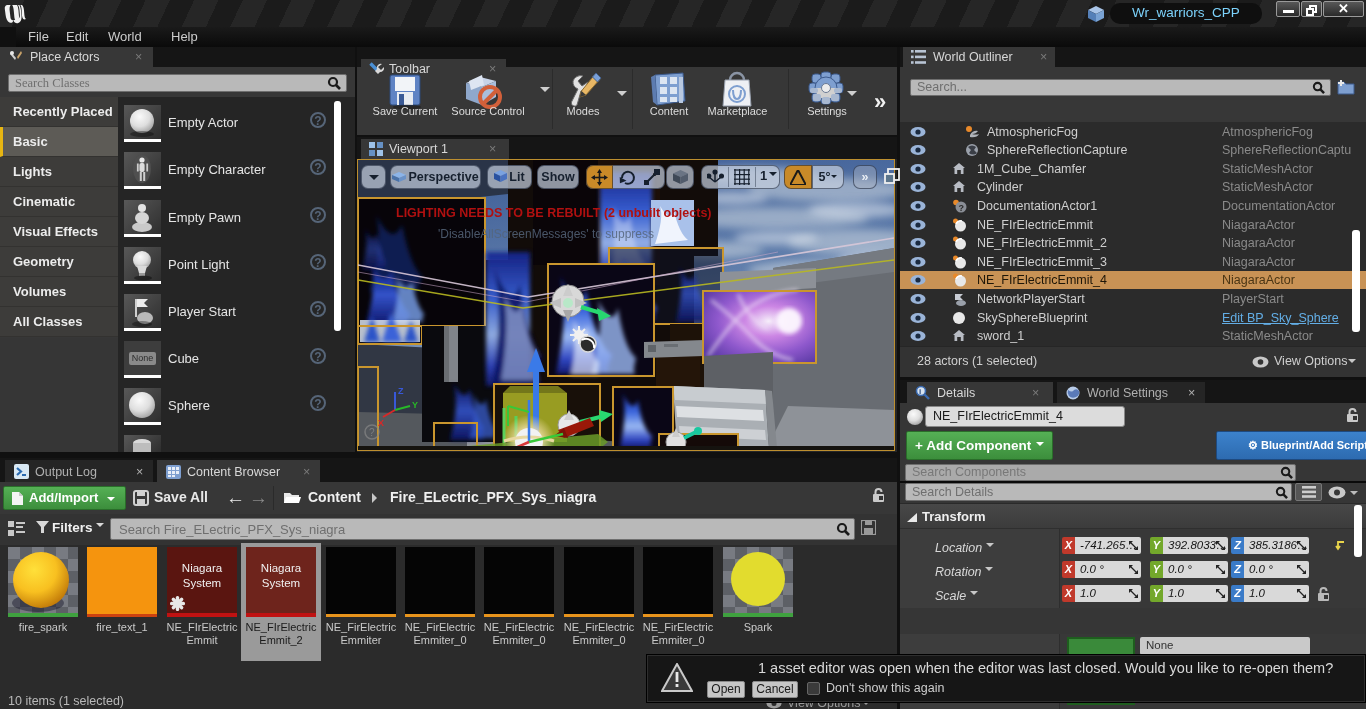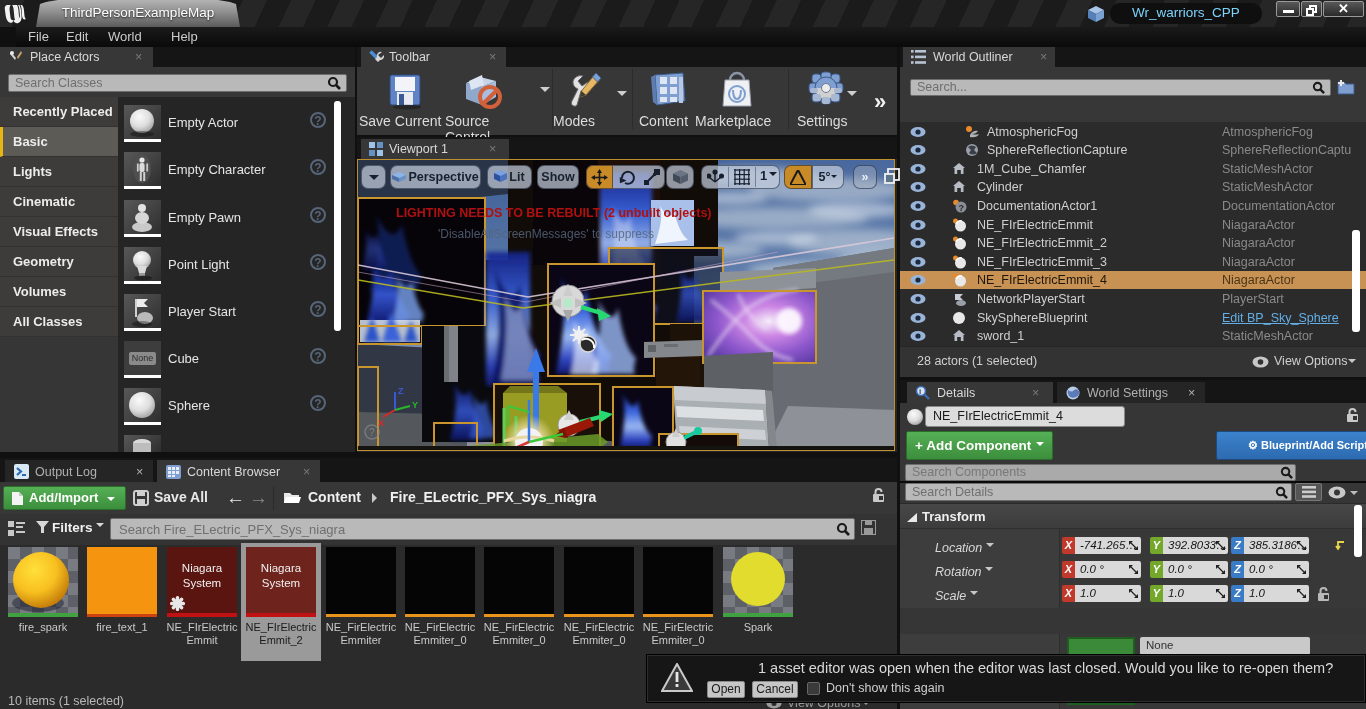--- a/index.html
+++ b/index.html
@@ -36,21 +36,21 @@
   .catsel { background:#5d5b56; border-left:3px solid #e8b612; padding-left:10px; }
   #itemcol { position:absolute; left:118px; top:50px; width:237px; height:355px; background:#252525; }
   .item { position:absolute; left:0; width:237px; height:47px; }
   .thumb { position:absolute; left:6px; top:0; width:37px; height:37px;
     background:linear-gradient(135deg,#585858,#2e2e2e); border-bottom:3px solid #fff; }
   .ilabel { position:absolute; left:50px; top:10px; color:#e5e5e5; font-size:13px; }
   .qmark { position:absolute; left:192px; top:7px; width:16px; height:16px; border:2px solid #566578;
     border-radius:50%; color:#566578; font-size:12px; font-weight:bold; text-align:center; line-height:14px; }
   
   #toolbarpanel { left:357px; top:47px; width:540px; height:88px; background:#373737; }
-  .tbarlabel { position:absolute; top:66px; color:#dcdcdc; font-size:14px; }
+  .tbarlabel { position:absolute; top:58px; color:#dcdcdc; font-size:11px; text-align:center; }
   .tbarsep { position:absolute; top:22px; width:1px; height:60px; background:#2b2b2b; }
   
   #viewportpanel { left:357px; top:137px; width:540px; height:315px; background:#262626; }
   
   #outlinerpanel { left:900px; top:47px; width:466px; height:330px; background:#373737; }
   .orow { position:absolute; left:0; width:466px; height:18px; color:#cfcfcf; font-size:12.5px; }
   .otype { position:absolute; left:322px; top:2px; color:#8a8a8a; }
   
   #detailspanel { left:900px; top:380px; width:466px; height:329px; background:#363636; }
   .secthead { position:absolute; left:0; width:466px; height:26px;
@@ -77,21 +77,20 @@
 <body>
 <div id="root">
 
 <div class="abs" id="titlebar"></div>
 <svg class="abs" style="left:3px;top:2px" width="24" height="24" viewBox="0 0 24 24">
   <path d="M4 3 C2.2 3.6 1.6 5 1.8 7 L2.6 13 C3 16.5 4.4 19.5 6.5 20.5 C8.4 21.4 10 20.3 10.4 18.2 C8.9 18.5 7.8 17.8 7.5 15.8 L6.7 9 C6.4 6.6 6.6 4.4 7.6 3 Z" fill="#f2f2f2"></path>
   <path d="M9.2 3 C10.2 4.5 10.6 6.6 10.8 9 L11.4 15.5 C11.6 17.3 12.5 18.3 13.8 18.2 C15.3 18.1 16.2 16.7 16 14.4 L15.5 8.5 C15.3 6.3 14.9 4.3 14 3 Z" fill="#f2f2f2"></path>
   <path d="M16.4 3 C17.3 4.4 17.8 6.4 18 8.6 L18.5 14 C18.8 17.6 17.6 20.6 14.8 21.2 C12.8 21.6 11.2 20.6 10.5 18.6 L10.4 18.2 C12.2 18 13 17 12.9 15.2 L12.8 14 C13.3 16 14.3 16.8 15.3 16.6 C16.6 16.3 17 14.8 16.8 12.6 L16.4 7.6 C16.2 5.6 15.8 4.1 15 3 Z" fill="#f2f2f2" fill-rule="evenodd"></path>
   <path d="M19 3 C20.2 4.2 20.8 6.2 21 8.4 L21.4 13 C21.6 15.4 22.2 16.6 23 17 C21.4 18 20 17.4 19.4 15.6 C19 14.4 18.9 12.8 18.8 11 L18.5 6.5 C18.4 5 18 3.8 17.4 3 Z" fill="#f2f2f2"></path>
 </svg>
-<div class="abs" id="maintab">ThirdPersonExampleMap</div>
 <svg class="abs" style="left:1087px;top:5px" width="18" height="18" viewBox="0 0 18 18">
   <polygon points="9,1 17,5 9,9 1,5" fill="#a8c4e8"></polygon>
   <polygon points="1,5 9,9 9,17 1,13" fill="#5580b8"></polygon>
   <polygon points="17,5 9,9 9,17 17,13" fill="#7aa3d4"></polygon>
 </svg>
 <div class="abs" style="left:1110px;top:3px;width:152px;height:21px;background:#0f0f0f;border-radius:10px;color:#7dd3fc;font-size:13.5px;text-align:center;line-height:20px;">Wr_warriors_CPP</div>
 <div class="abs winbtn" style="left:1276px;width:24px;">
       <div class="abs" style="left:6px;top:8px;width:11px;height:3px;background:#fff"></div>
     </div>
 <div class="abs winbtn" style="left:1301px;width:21px;">
@@ -111,21 +110,21 @@
   <div class="abs tabwell" style="left:0;top:0;width:355px;height:20px"></div>
   <div class="tab" style="left:0;top:0;width:153px;height:20px;">
     <svg style="position:absolute;left:9px;top:3px" width="15" height="15" viewBox="0 0 15 15">
       <path d="M2 2 L7 8 L6 10 L1 4 Z" fill="#cfcfcf"></path>
           <path d="M12 1 L8 7 L9 9 L13 3 Z" fill="#caa36a"></path>
       <circle cx="3" cy="3" r="2" fill="#e8e8e8"></circle>
     </svg>
     <span style="position:absolute;left:30px;top:3px">Place Actors</span>
     <span class="x" style="position:absolute;left:135px;top:3px">×</span>
   </div>
-  <div class="searchbox" style="left:8px;top:27px;width:339px;height:18px;padding:1px 0 0 6px;">Search Classes</div>
+  <div class="searchbox" style="left:8px;top:27px;width:339px;height:18px;padding:1px 0 0 6px;font-family:Liberation Serif, serif;">Search Classes</div>
   <svg class="mag" style="left:327px;top:29px" width="14" height="14" viewBox="0 0 14 14">
     <circle cx="6" cy="6" r="4" fill="none" stroke="#1a1a1a" stroke-width="2.2"></circle>
     <line x1="9" y1="9" x2="13" y2="13" stroke="#1a1a1a" stroke-width="2.6"></line>
   </svg>
   <div class="cat" style="top:50px">Recently Placed</div>
   <div class="cat catsel" style="top:80px">Basic</div>
   <div class="cat" style="top:110px">Lights</div>
   <div class="cat" style="top:140px">Cinematic</div>
   <div class="cat" style="top:170px">Visual Effects</div>
   <div class="cat" style="top:200px">Geometry</div>
@@ -211,21 +210,21 @@
             <stop offset="55%" stop-color="#dedede"></stop>
             <stop offset="100%" stop-color="#9c9c9c"></stop>
     </radialGradient>
   </defs>
       </svg>
   <div class="abs" style="left:334px;top:54px;width:7px;height:230px;background:#fff;border-radius:3px"></div>
 </div>
 
 <div class="abs" id="toolbarpanel">
   <div class="abs tabwell" style="left:0;top:0;width:540px;height:20px"></div>
-  <div class="tab" style="left:4px;top:0;width:145px;height:20px;text-decoration:underline;">
+  <div class="tab" style="left:4px;top:12px;width:145px;height:20px;text-decoration:underline;">
     <svg style="position:absolute;left:8px;top:3px" width="15" height="15" viewBox="0 0 15 15">
       <path d="M1 2 L8 9 M2 1 L9 8" stroke="#4a8fd4" stroke-width="2"></path>
       <path d="M13 2 a4 4 0 0 0 -5 5 L6 9 L9 12 L11 10 a4 4 0 0 0 4-5 L12 8 L9 5 Z" fill="#d8d8d8"></path>
     </svg>
     <span style="position:absolute;left:28px;top:3px">Toolbar</span>
     <span class="x" style="position:absolute;left:128px;top:3px">×</span>
   </div>
 
   <svg class="abs" style="left:385px;top:-23px" width="0" height="0"></svg>
   <svg class="abs" style="left:28px;top:24px" width="40" height="40" viewBox="0 0 40 40">

